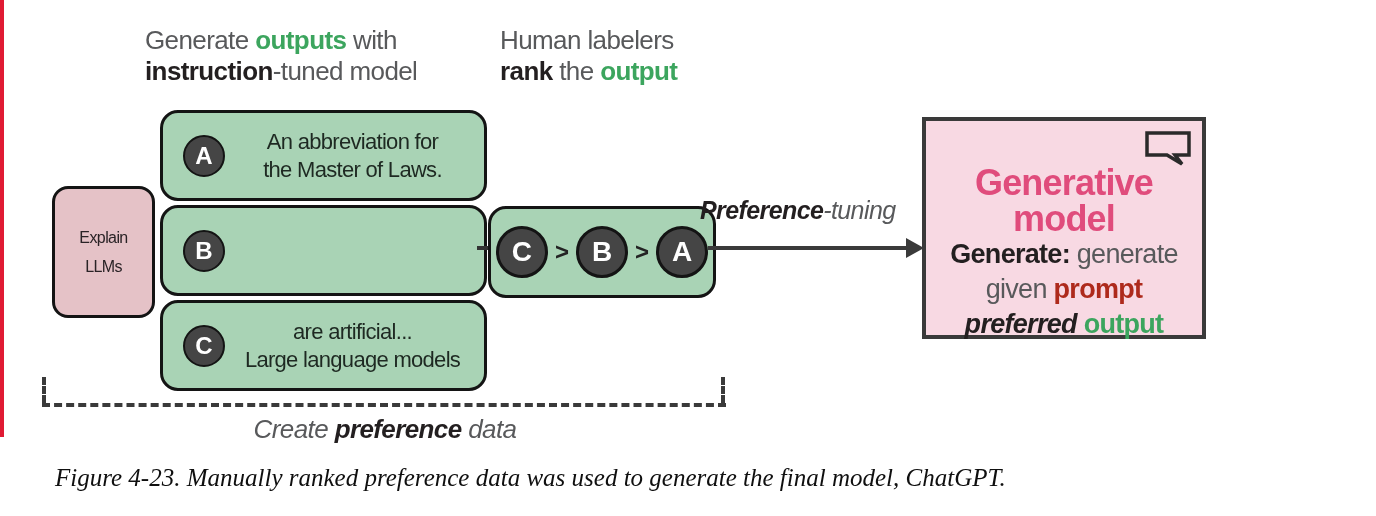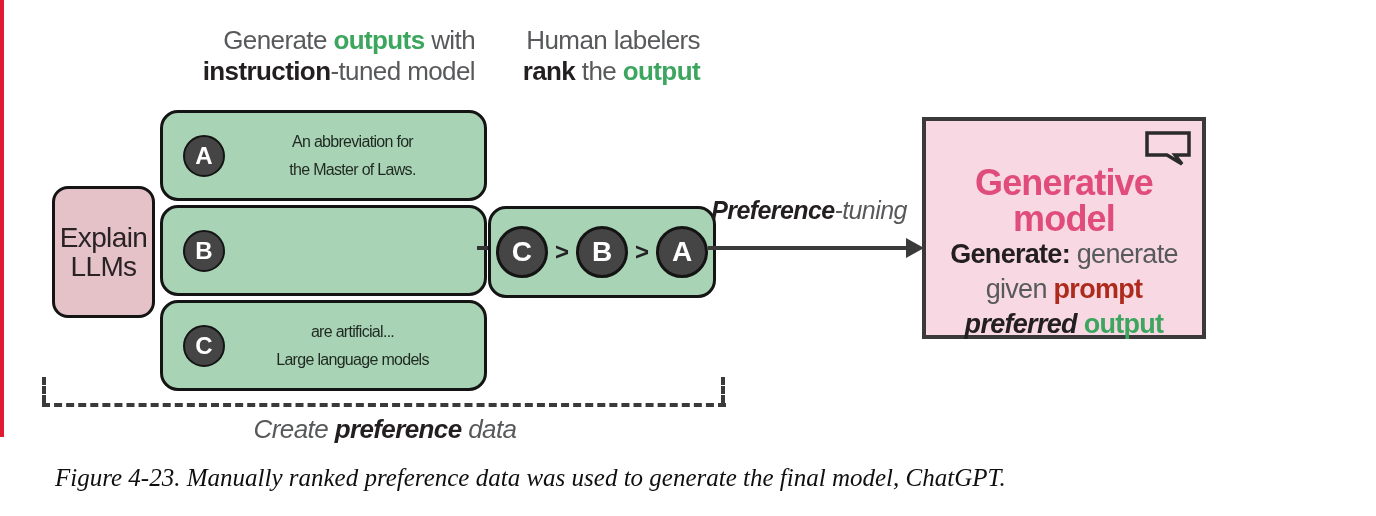--- a/index.html
+++ b/index.html
@@ -4,60 +4,60 @@
 <style>
   html,body{margin:0;padding:0;background:#ffffff;}
   .canvas{
     position:relative;width:1376px;height:516px;background:#ffffff;overflow:hidden;
     font-family:"Liberation Sans",sans-serif;color:#231f20;
   }
   .abs{position:absolute;}
   
   .red-marker{left:0;top:0;width:4px;height:437px;background:#e01a33;}
   
-  .hdr{font-size:26px;line-height:31px;text-align:right;letter-spacing:-0.6px;}
+  .hdr{font-size:26px;line-height:31px;text-align:left;letter-spacing:-0.6px;}
   .hdr1{left:145px;top:25px;width:330px;}
   .hdr2{left:500px;top:25px;width:200px;}
   .gray{color:#58595b;}
   .dark{color:#231f20;}
   .green{color:#3ca55e;}
   .bold{font-weight:700;}
   .ital{font-style:italic;}
   
   .prompt-box{
     left:52px;top:186px;width:97px;height:126px;background:#e5c2c7;
     border:3px solid #141414;border-radius:16px;display:flex;align-items:center;justify-content:center;
-    text-align:center;font-size:28px;line-height:29px;letter-spacing:-0.6px;color:#2a2326;
+    text-align:center;font-size:16px;line-height:29px;letter-spacing:-0.6px;color:#2a2326;
   }
   
   .gbox{
     background:#a9d3b5;border:3px solid #141414;border-radius:18px;
     display:flex;align-items:center;
   }
   .obox{left:160px;width:321px;height:85px;padding:0;}
   .box-a{top:110px;} .box-b{top:205px;} .box-c{top:300px;}
   .badge{
     width:38px;height:38px;border-radius:50%;background:#454545;border:2px solid #141414;
     color:#ffffff;font-weight:700;font-size:24px;display:flex;align-items:center;justify-content:center;
     flex:0 0 auto;margin-left:20px;
   }
   .gtext{
-    flex:1;text-align:center;font-size:16px;line-height:28px;letter-spacing:-0.7px;color:#1e2922;
+    flex:1;text-align:center;font-size:22px;line-height:28px;letter-spacing:-0.7px;color:#1e2922;
     padding:0 10px 0 6px;
   }
   
   .rank-box{left:488px;top:206px;width:222px;height:86px;justify-content:center;gap:6px;}
   .badge.lg{width:46px;height:46px;font-size:28px;margin-left:0;border-width:3px;}
   .rank-sep{font-size:24px;font-weight:700;color:#232323;padding:0 1px;}
   .stub{left:477px;top:246px;width:14px;height:4px;background:#333333;}
   
   .arrow-line{left:708px;top:246px;width:202px;height:4px;background:#3a3a3a;}
   .arrow-head{left:906px;top:238px;width:0;height:0;border-left:18px solid #3a3a3a;
     border-top:10px solid transparent;border-bottom:10px solid transparent;}
-  .arrow-label{left:700px;top:196px;width:218px;text-align:center;font-size:25px;
+  .arrow-label{left:700px;top:196px;width:218px;font-size:25px;
     font-style:italic;letter-spacing:-0.6px;}
   
   .model-box{
     left:922px;top:117px;width:284px;height:222px;background:#f8d9e3;
     border:4px solid #3a3a3a;box-sizing:border-box;text-align:center;
   }
   .bubble-icon{position:absolute;top:8px;right:10px;width:48px;height:38px;}
   .model-title{margin-top:44px;font-size:36px;font-weight:700;color:#e04c7c;
     letter-spacing:-0.8px;line-height:36px;}
   .model-line{font-size:27px;line-height:35px;letter-spacing:-0.7px;}

